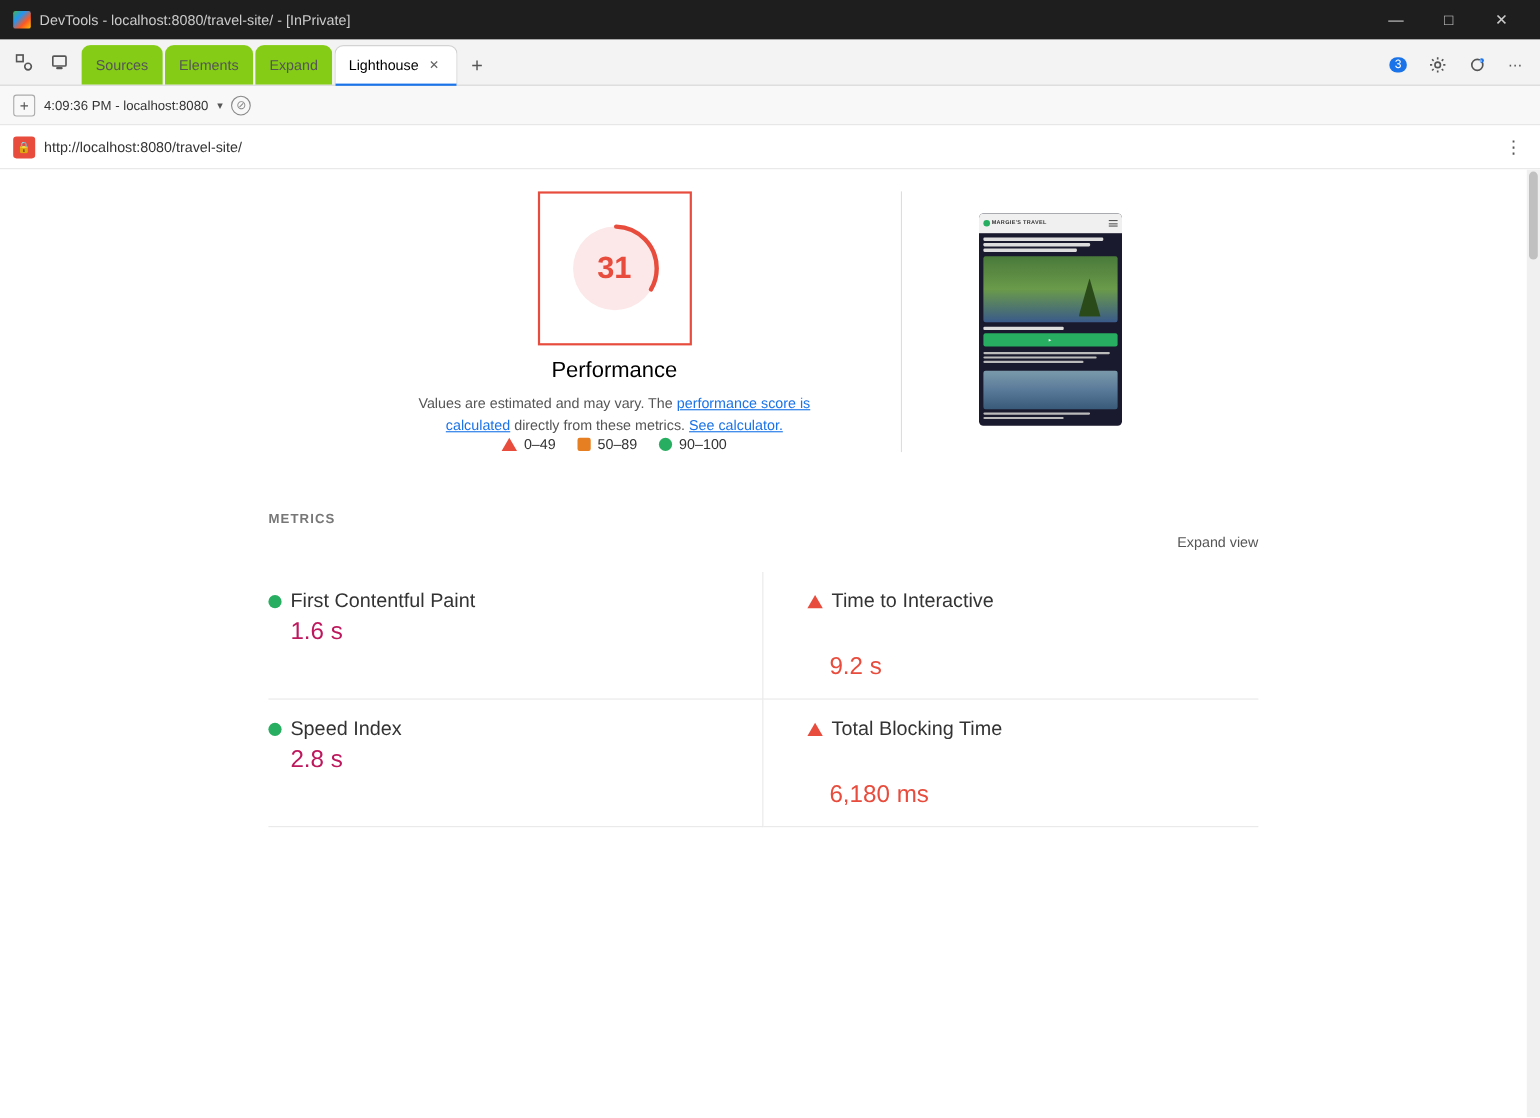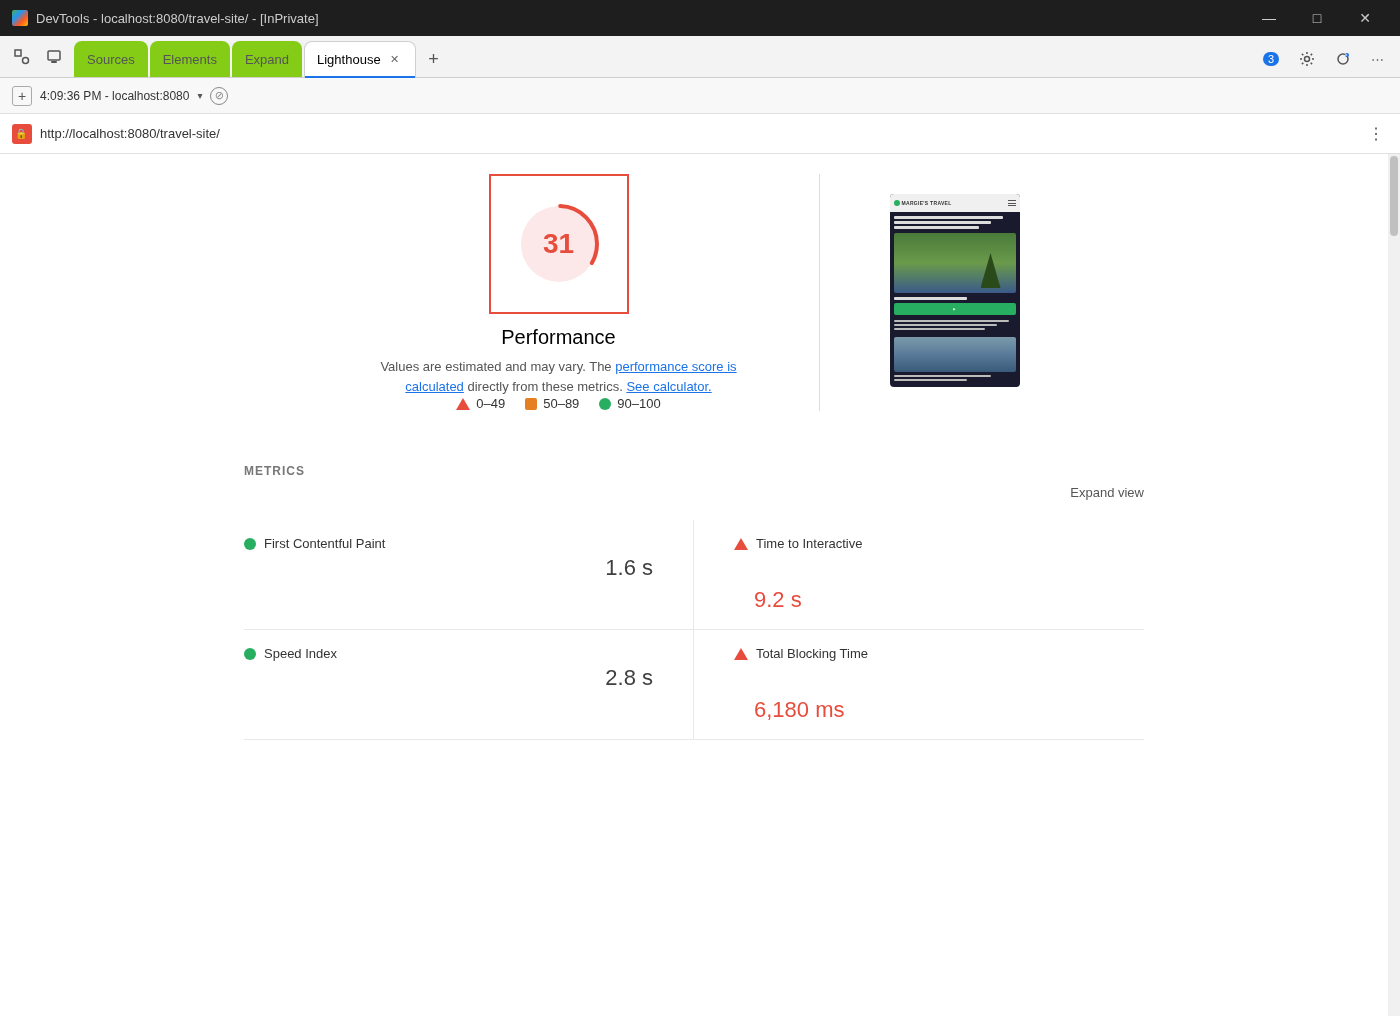--- a/index.html
+++ b/index.html
@@ -400,30 +400,30 @@
       border-right: 7px solid transparent;
       border-bottom: 12px solid #e74c3c;
       flex-shrink: 0;
     }
     .metric-indicator-orange {
       width: 12px; height: 12px;
       background: #e67e22; border-radius: 2px;
       flex-shrink: 0;
     }
     .metric-name {
-      font-size: 13px;
+      font-size: 18px;
       color: #333;
     }
     .metric-value {
       font-size: 22px;
       font-weight: 400;
       margin-top: 4px;
       margin-left: 20px;
     }
-    .metric-value.green { color: #404040; text-align: right; }
+    .metric-value.green { color: #be185d; }
     .metric-value.red { color: #e74c3c; margin-top: 36px; }
     .metric-value.orange { color: #e67e22; }
   </style>
 </head>
 <body>
 
 <div class="titlebar">
   <div class="titlebar-icon"></div>
   <span class="titlebar-title">DevTools - localhost:8080/travel-site/ - [InPrivate]</span>
   <div class="titlebar-controls">

